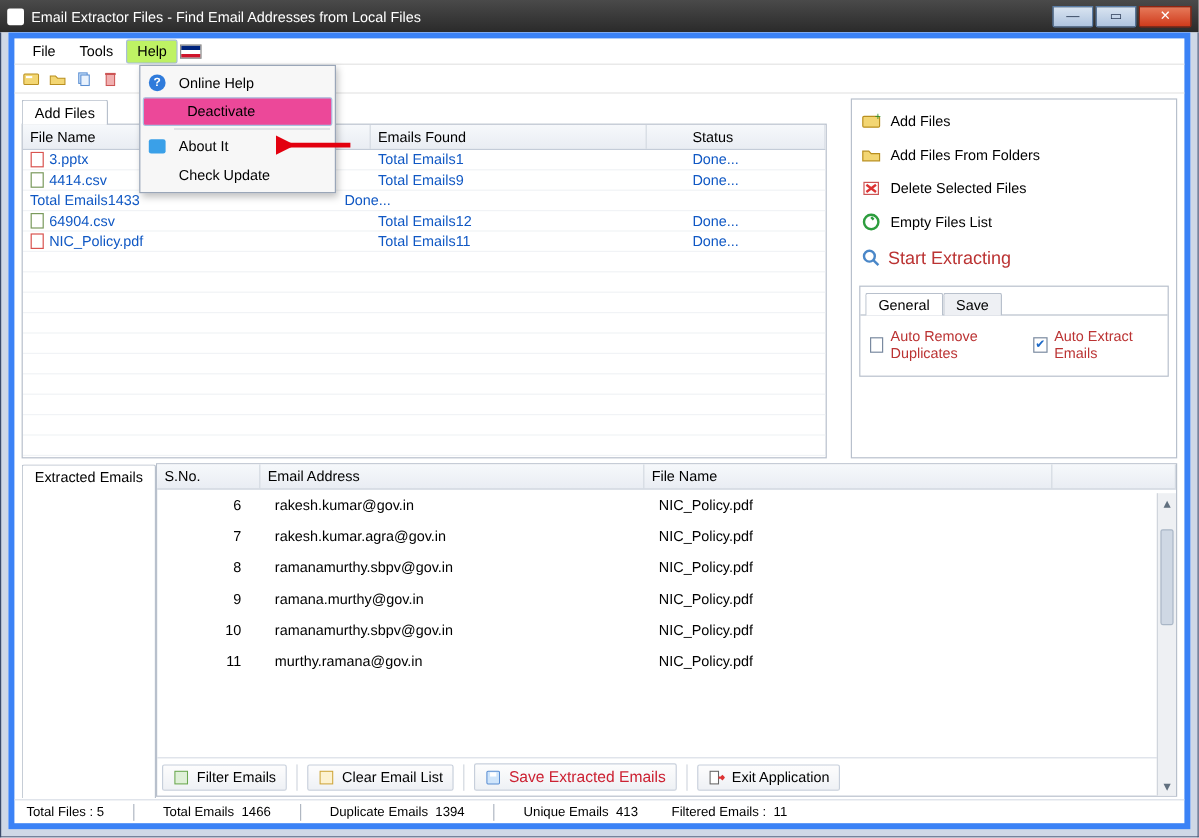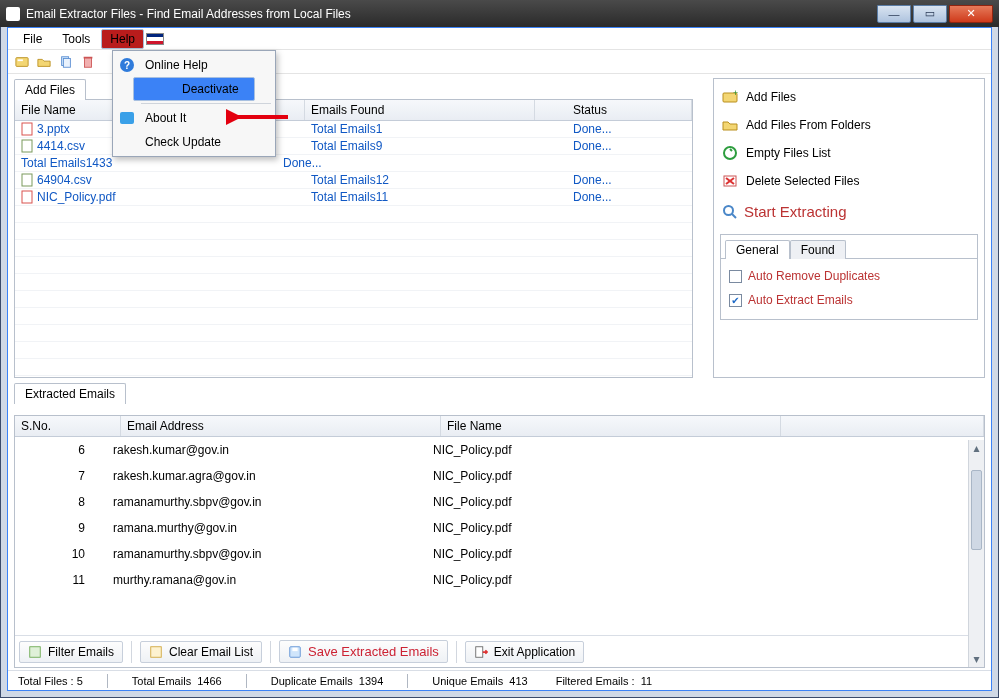--- a/index.html
+++ b/index.html
@@ -9,37 +9,37 @@
   
   .titlebar { height: 27px; background: linear-gradient(to bottom,#4a4a4a,#2a2a2a); display:flex; align-items:center; color:#fff; padding:0 6px; }
   .titlebar .icon { width:14px;height:14px;margin-right:6px;background:#fff;border-radius:2px;display:inline-block; }
   .titlebar .title-text { flex:1; font-size:12px; }
   .titlebar .win-controls { display:flex; gap:0; }
   .win-btn { width:34px; height:18px; margin-left:2px; border-radius:0 0 2px 2px; display:flex;align-items:center;justify-content:center; background:linear-gradient(to bottom,#d9e4f1,#aec3de); border:1px solid #5a7ca5; color:#2a3a55; font-size:11px; cursor:pointer;}
   .win-btn.close { background:linear-gradient(to bottom,#e67a5a,#cf3a1b); border-color:#8f2410;color:#fff;width:44px; }
 
   
   .chrome { background:#cfd8e6; padding:0 6px 6px 6px; height:calc(698px - 27px); border:1px solid #3a4a6a; border-top:none; }
-  .client { background:#fff; border:1px solid #3b82f6; height:100%; position:relative; display:flex; flex-direction:column; }
+  .client { background:#fff; border:5px solid #3b82f6; height:100%; position:relative; display:flex; flex-direction:column; }
 
   
   .menubar { height:22px; display:flex; align-items:center; padding:0 6px; border-bottom:1px solid #e4e4e4; gap:2px; }
   .menu-item { padding:2px 8px; cursor:pointer; border:1px solid transparent; border-radius:2px;}
-  .menu-item.open { background:#b91c1c; border-color:#a8bed8; }
+  .menu-item.open { background:#bef264; border-color:#a8bed8; }
   .flag { width:18px;height:12px;background:linear-gradient(to bottom,#00247d 33%,#fff 33%,#fff 66%,#cf142b 66%);border:1px solid #888;position:relative; }
 
   
   .toolbar { height:24px; display:flex; align-items:center; padding:0 4px; border-bottom:1px solid #e4e4e4; gap:2px; }
   .tbtn { width:20px;height:20px;display:flex;align-items:center;justify-content:center;border:1px solid transparent;border-radius:2px;cursor:pointer;}
   .ic { width:14px;height:14px; }
 
   
   .dropdown { position:absolute; left:104px; top:22px; width:164px; background:#f7f7f7; border:1px solid #9aa6b8; box-shadow:2px 3px 6px rgba(0,0,0,0.25); z-index:50; padding:2px 0;}
   .dropdown .row { display:flex;align-items:center; height:24px; padding:0 6px 0 4px; gap:8px; cursor:pointer;}
-  .dropdown .row.highlight { background:#3b82f6; border:1px solid #a8c0e0; margin:0 20px; border-radius:2px; padding-left:20px;}
+  .dropdown .row.highlight { background:#ec4899; border:1px solid #a8c0e0; margin:0 2px; border-radius:2px; padding-left:8px;}
   .dropdown .row .icon-col { width:20px; display:flex;justify-content:center; }
   .dropdown .sep { height:1px;background:#cfd4db;margin:2px 4px 2px 28px; }
   .help-circle{width:14px;height:14px;border-radius:50%;background:#2f7bdb;color:#fff;display:flex;align-items:center;justify-content:center;font-size:10px;font-weight:bold;}
   .env-icon{width:14px;height:12px;background:#3aa0e8;border-radius:2px;}
 
   
   .annot-arrow { position:absolute; left:218px; top:74px; z-index:60; pointer-events:none; }
   .annot-arrow svg { width:70px; height:30px; }
 
   
@@ -57,32 +57,32 @@
   .grid-body { flex:1; overflow:auto; }
   .grow { display:flex; height:17px; align-items:center; border-bottom:1px solid #f1f3f6; color:#1058c4; }
   .grow .gc { padding:0 6px; overflow:hidden;white-space:nowrap;text-overflow:ellipsis; }
   .col-name { width:290px;} .col-emails{width:230px;} .col-status{flex:1;margin-left:32px;}
   .file-icon{display:inline-block;width:12px;height:14px;margin-right:4px;vertical-align:middle;stroke:#7a4;}
   
   
   .actions-panel { width:272px; padding:6px; display:flex;flex-direction:column; gap:4px; }
   .action-row { display:flex;align-items:center;gap:8px;padding:4px 2px;cursor:pointer; }
   .action-icon { width:16px;height:16px;display:flex;align-items:center;justify-content:center; }
-  .start-extract { display:flex;align-items:center;gap:6px;color:#b33; font-size:15px;padding:6px 2px;cursor:pointer; }
+  .start-extract { display:flex;align-items:flex-start;gap:6px;color:#b33; font-size:15px;padding:6px 2px;cursor:pointer; }
   .mag { width:16px;height:16px; }
   .opts-box { border:1px solid #b8c0cc; padding:4px 0 10px 0; margin-top:4px; }
   .opts-tabs { display:flex; padding-left:4px; }
   .opts-tab { padding:2px 10px; border:1px solid #b8c0cc; border-bottom:none; background:#fff; border-radius:2px 2px 0 0; position:relative; top:1px; z-index:2;}
   .opts-tab.inactive { background:#eef0f4; }
-  .opts-body { border-top:1px solid #b8c0cc; padding:10px 8px 2px 8px; display:flex;flex-direction:column;gap:10px; }
+  .opts-body { border-top:1px solid #b8c0cc; padding:10px 8px 2px 8px; display:flex;flex-direction:row;gap:10px; }
   .cb-row { display:flex;align-items:center;gap:6px;color:#b33;cursor:pointer;}
   .chk{width:13px;height:13px;border:1px solid #7a8aa0;background:#fff;display:inline-flex;align-items:center;justify-content:center;font-size:10px;color:#1d69c7;}
 
   
-  .extracted-panel { flex:1; display:flex;flex-direction:column; min-height:0;gap:12px; }
+  .extracted-panel { flex:1; display:flex;flex-direction:row; min-height:0; }
   .extracted-body { flex:1; border:1px solid #b8c0cc; background:#fff; display:flex;flex-direction:column; position:relative; min-height:0;}
   .ex-grid-body { flex:1; overflow:hidden; }
   .erow { display:flex;height:26px;align-items:center; }
   .erow .ec { padding:0 8px; }
   .c-sno{width:90px;text-align:right;padding-right:20px!important;} .c-email{width:320px;} .c-file{flex:1;}
   .vscroll { position:absolute;right:0;top:24px;bottom:0;width:16px;background:#eef0f3;border-left:1px solid #d0d5dc;}
   .vscroll .thumb{position:absolute;left:2px;right:2px;top:30px;height:80px;background:#cfd8e4;border:1px solid #a9b6c6;border-radius:2px;}
   .vscroll .arr{position:absolute;left:0;right:0;height:16px;display:flex;align-items:center;justify-content:center;color:#61707f;}
   .vscroll .arr.up{top:0;} .vscroll .arr.down{bottom:0;}
 
@@ -298,48 +298,48 @@
             <div class="action-icon">
                 <svg viewBox="0 0 16 16" width="16" height="16">
                   <path d="M1 5h5l2 2h7v6H1z" fill="#f3d673" stroke="#b98f1f"></path>
                 </svg>
               </div>
             <span>Add Files From Folders</span>
           </div>
           <div class="action-row">
             <div class="action-icon">
                 <svg viewBox="0 0 16 16" width="16" height="16">
-                  <circle cx="8" cy="8" r="6" fill="none" stroke="#2d9d3e" stroke-width="2"></circle>
-                  <path d="M8 4 L10 6" stroke="#2d9d3e" stroke-width="2"></path>
-                </svg>
-              </div>
-            <span>Empty Files List</span>
+                  <rect x="2" y="3" width="12" height="10" fill="#fff" stroke="#c55"></rect>
+                  <line x1="4" y1="5" x2="12" y2="11" stroke="#d33" stroke-width="2"></line>
+                  <line x1="12" y1="5" x2="4" y2="11" stroke="#d33" stroke-width="2"></line>
+                </svg>
+              </div>
+            <span>Delete Selected Files</span>
           </div>
           <div class="action-row">
             <div class="action-icon">
                 <svg viewBox="0 0 16 16" width="16" height="16">
-                  <rect x="2" y="3" width="12" height="10" fill="#fff" stroke="#c55"></rect>
-                  <line x1="4" y1="5" x2="12" y2="11" stroke="#d33" stroke-width="2"></line>
-                  <line x1="12" y1="5" x2="4" y2="11" stroke="#d33" stroke-width="2"></line>
-                </svg>
-              </div>
-            <span>Delete Selected Files</span>
+                  <circle cx="8" cy="8" r="6" fill="none" stroke="#2d9d3e" stroke-width="2"></circle>
+                  <path d="M8 4 L10 6" stroke="#2d9d3e" stroke-width="2"></path>
+                </svg>
+              </div>
+            <span>Empty Files List</span>
           </div>
           <div class="start-extract">
             <svg class="mag" viewBox="0 0 16 16">
                 <circle cx="6.5" cy="6.5" r="4.5" fill="none" stroke="#4a87c8" stroke-width="2"></circle>
                 <line x1="10" y1="10" x2="14" y2="14" stroke="#4a87c8" stroke-width="2"></line>
               </svg>
             <span>Start Extracting</span>
           </div>
 
           <div class="opts-box">
             <div class="opts-tabs">
               <div class="opts-tab">General</div>
-              <div class="opts-tab inactive">Found</div>
+              <div class="opts-tab inactive">Save</div>
             </div>
             <div class="opts-body">
               <div class="cb-row">
                 <span class="chk" id="chk1"></span>
                 <span>Auto Remove Duplicates</span>
               </div>
               <div class="cb-row">
                 <span class="chk" id="chk2">✔</span>
                 <span>Auto Extract Emails</span>
               </div>
@@ -347,21 +347,21 @@
           </div>
         </div>
       </div>
 
       <div class="extracted-panel">
         <div class="tabstrip">
             <div class="tab">Extracted Emails</div>
           </div>
         <div class="extracted-body">
           <div class="grid-header">
-            <div class="gh" style="width:106px">S.No.</div>
+            <div class="gh" style="width:86px">S.No.</div>
             <div class="gh" style="width:320px">Email Address</div>
             <div class="gh" style="width:340px">File Name</div>
             <div class="gh" style="flex:1"></div>
           </div>
           <div class="ex-grid-body" id="extracted-grid">
               <div class="erow">
                 <div class="ec c-sno">6</div>
                 <div class="ec c-email">rakesh.kumar@gov.in</div>
                 <div class="ec c-file">NIC_Policy.pdf</div>
               </div>

